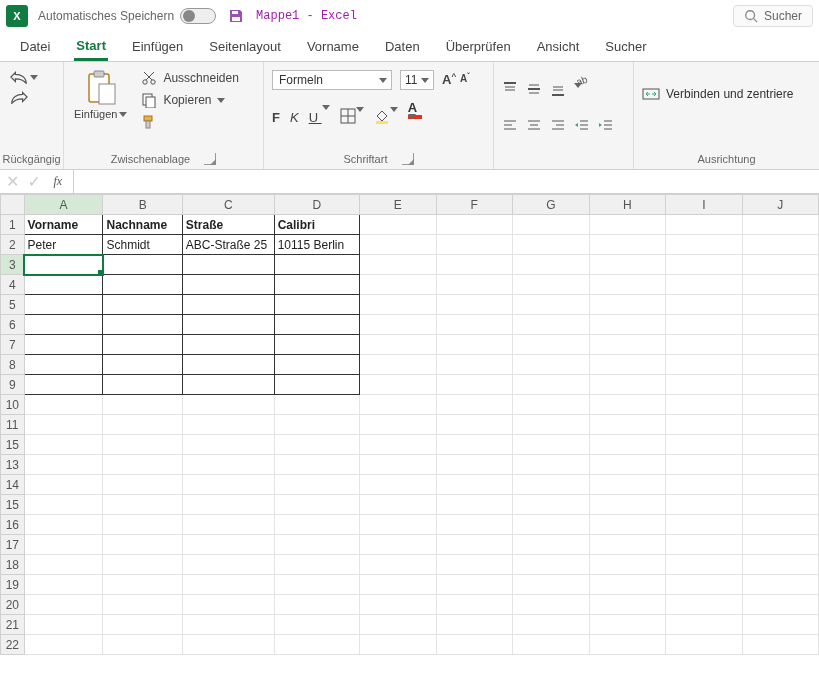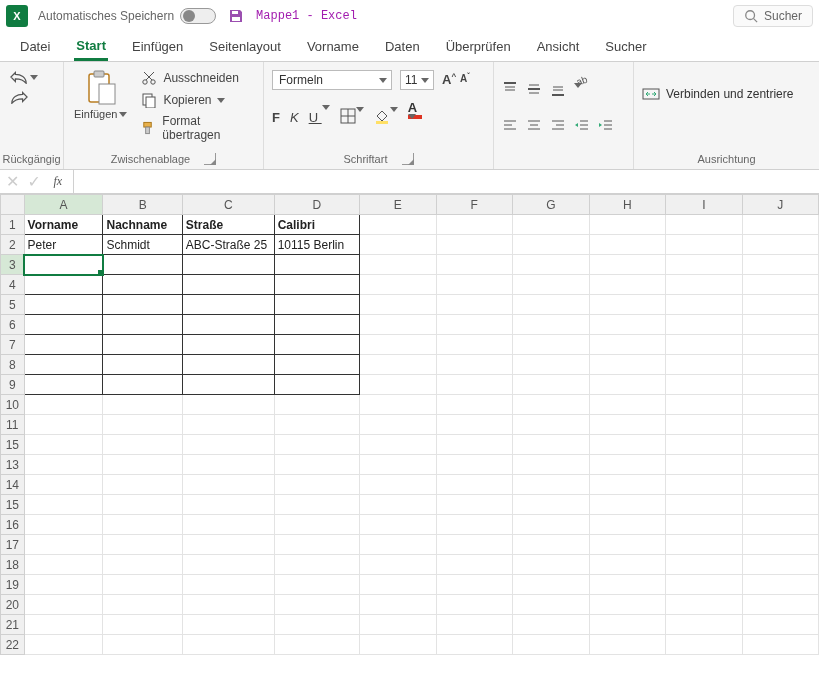--- a/index.html
+++ b/index.html
@@ -144,21 +144,20 @@
               <rect x="5" y="5" width="9" height="11" fill="#fff" stroke="#555"></rect>
             </svg>
           <span>Kopieren</span>
           <span class="dd"></span>
         </div>
         <div class="row">
           <svg width="16" height="16" viewBox="0 0 16 16">
               <rect x="3" y="2" width="8" height="5" fill="#e8b04a" stroke="#a87518"></rect>
               <rect x="5" y="7" width="4" height="7" fill="#ccc" stroke="#888"></rect>
             </svg>
-          <span>Format übertragen</span>
         </div>
       </div>
     </div>
     <div class="group-label"><span>Zwischenablage</span>&nbsp;&nbsp;<span class="launcher"></span></div>
   </div>
 
   <div class="group" style="width:230px">
     <div>
       <div class="row" style="padding-top:4px">
         <div class="font-sel">Formeln</div>

